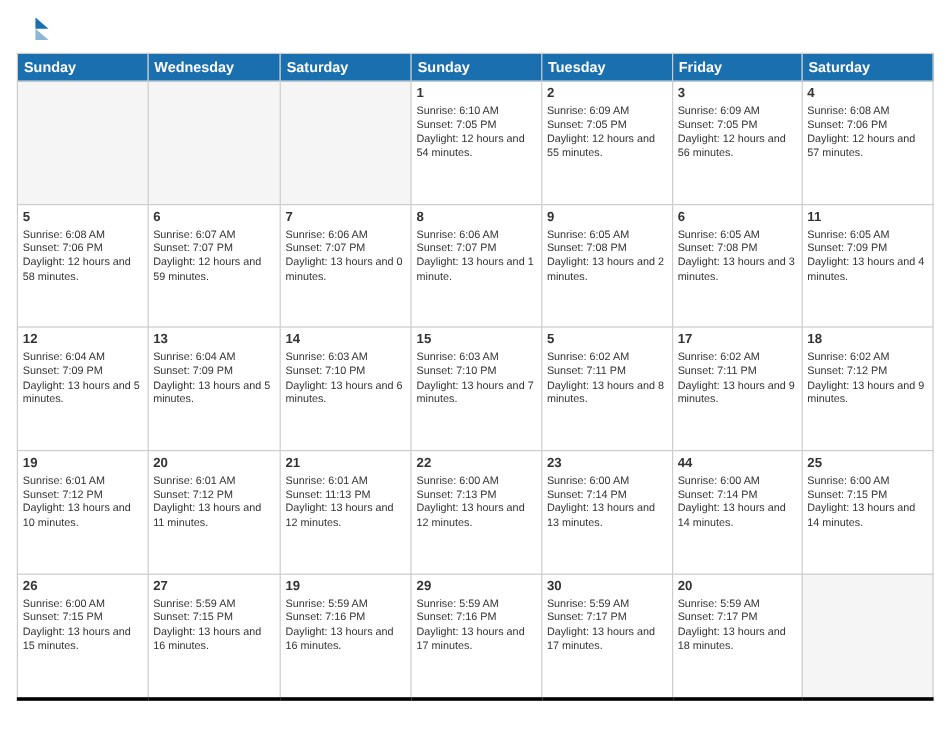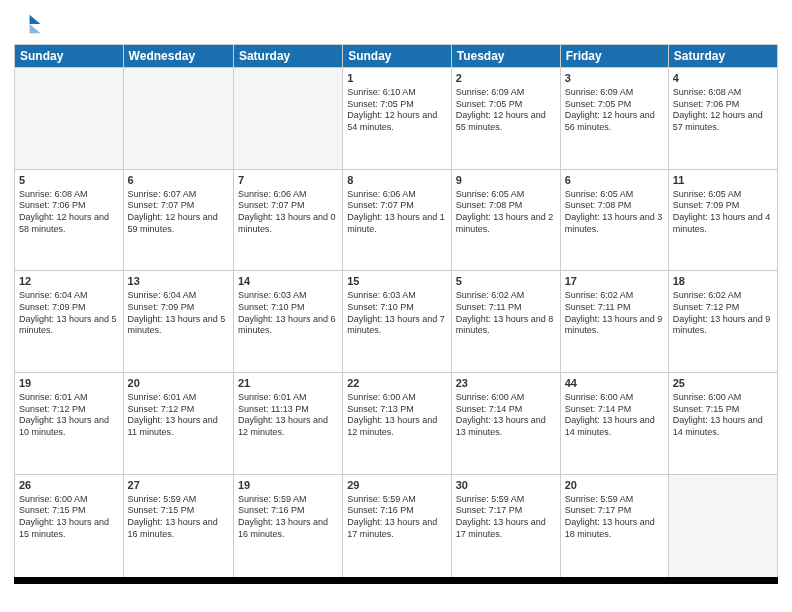--- a/index.html
+++ b/index.html
@@ -88,21 +88,21 @@
       color: #333;
       display: block;
       margin-bottom: 1px;
     }
     .day-info {
       font-size: 9px;
       color: #333;
       line-height: 1.3;
     }
     tr:last-child td {
-      border-bottom: 7px solid #000000;
+      border-bottom: 3px solid #000000;
     }
   </style>
 </head>
 <body>
 
 <div class="page">
   <div class="header">
     <div class="logo">
       <svg class="logo-icon" viewBox="0 0 36 36">
         <rect x="0" y="0" width="36" height="36" fill="white"></rect>

